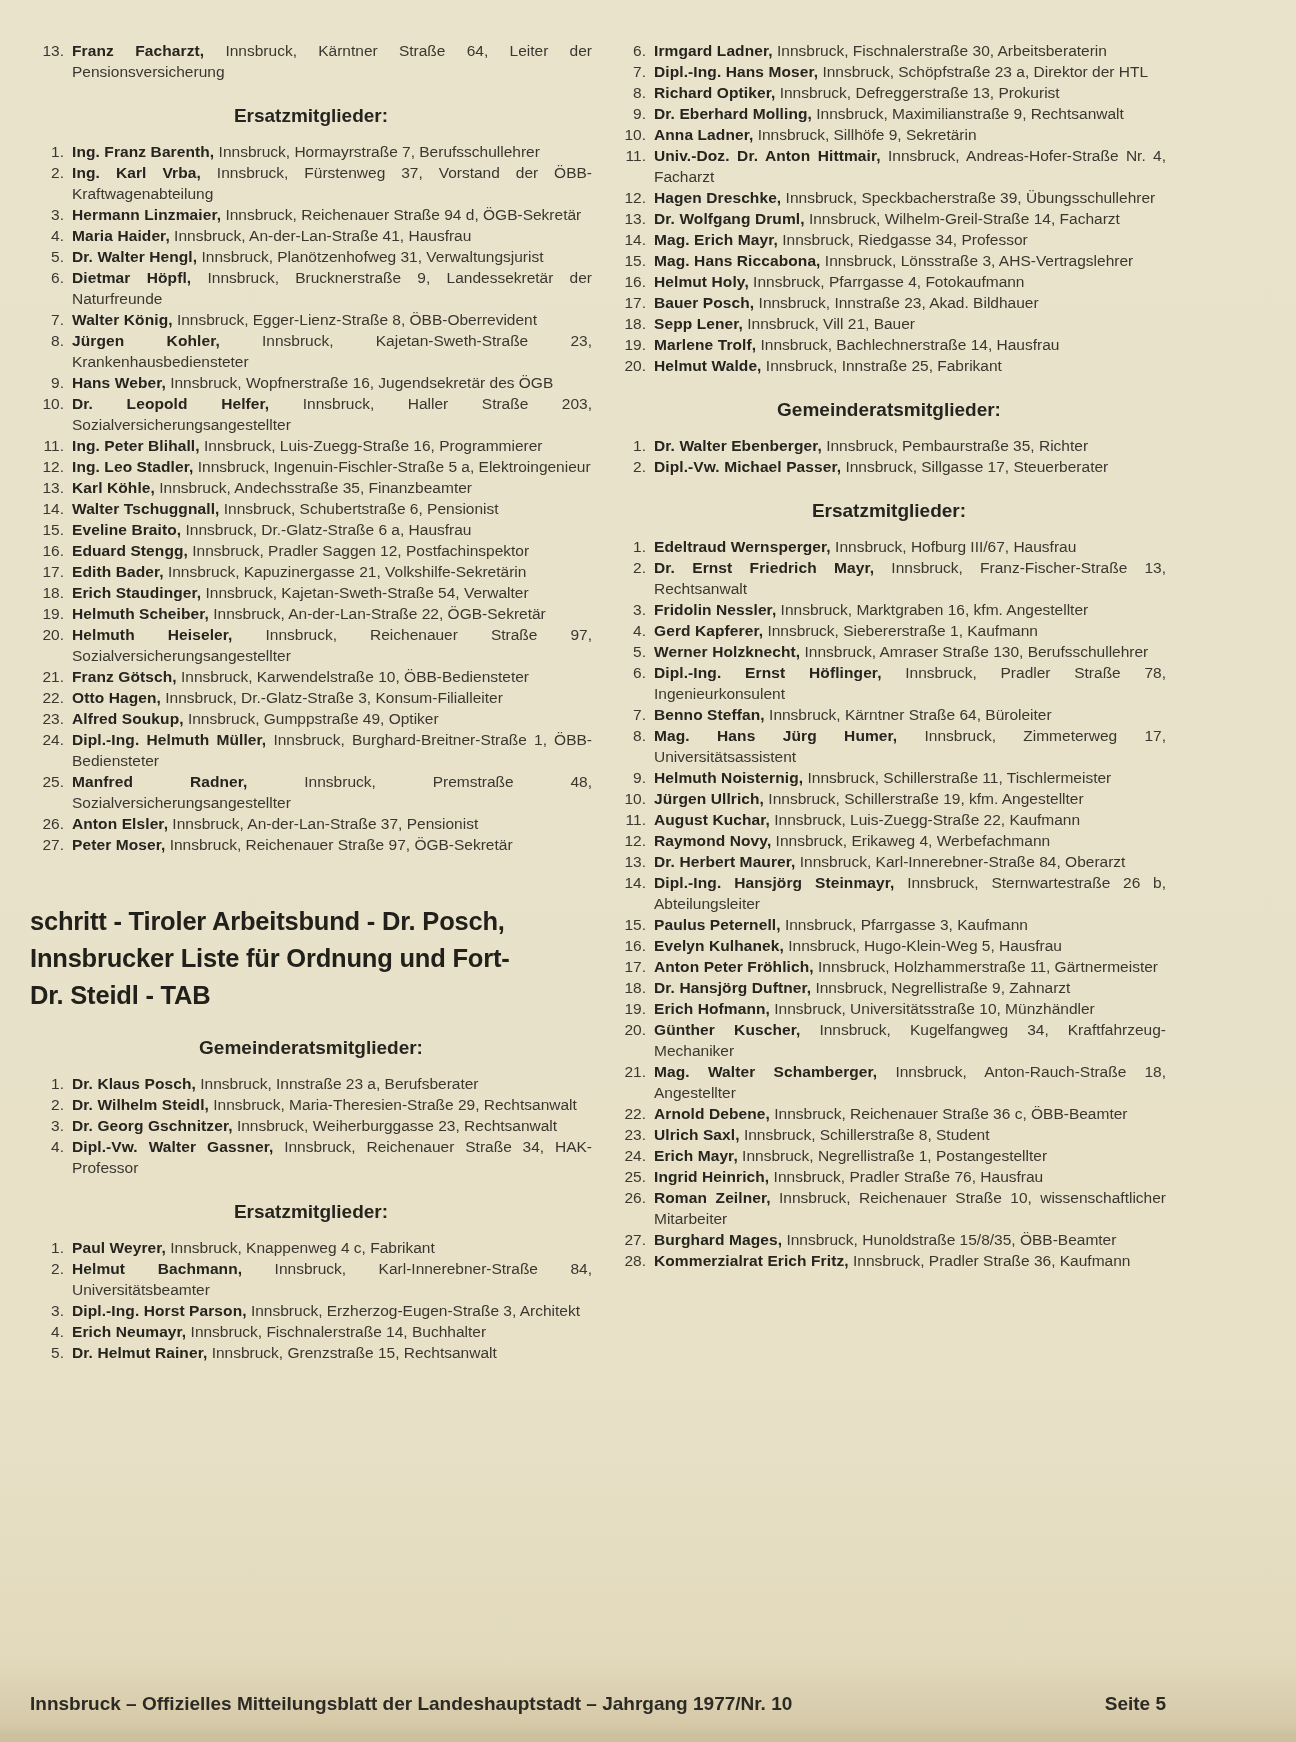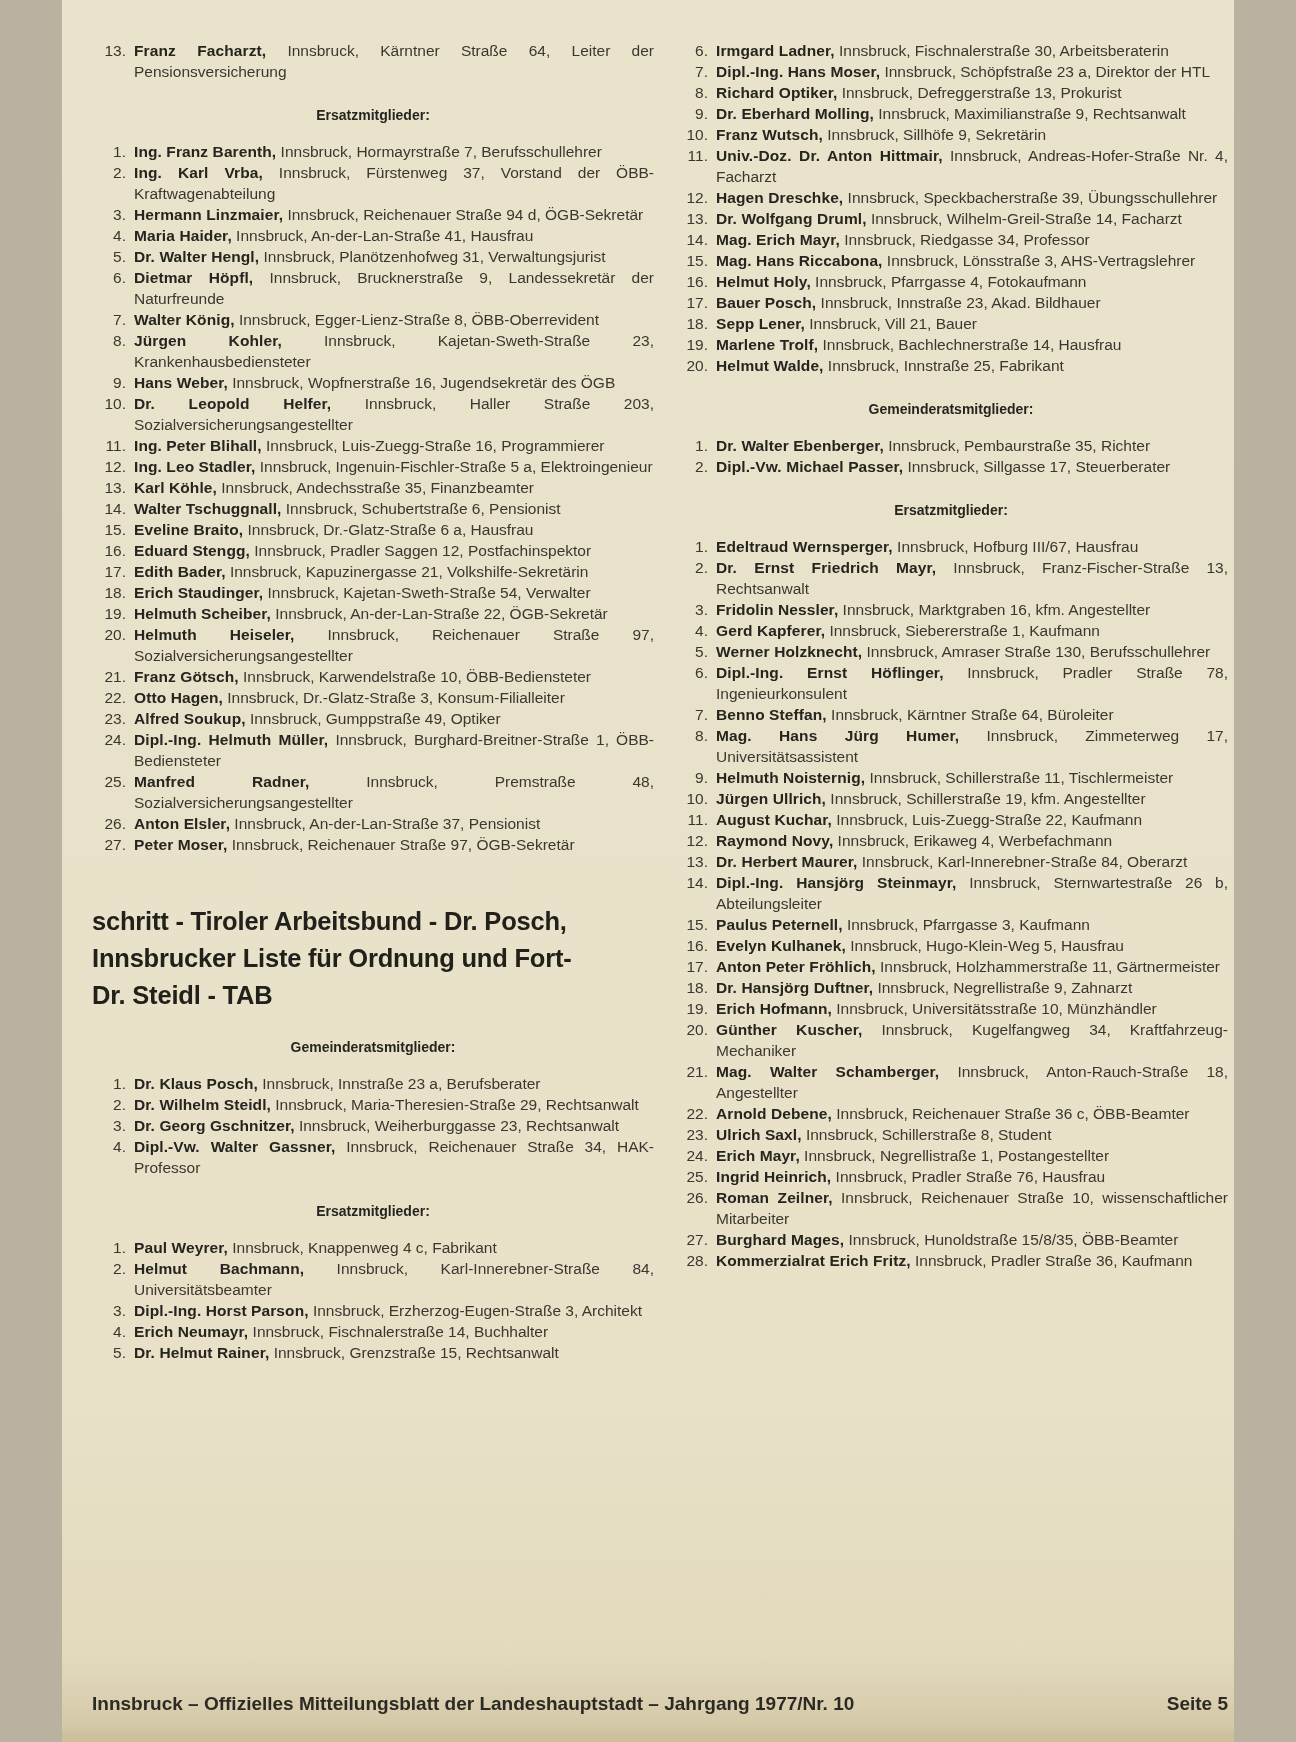--- a/index.html
+++ b/index.html
@@ -1,35 +1,35 @@
 <!DOCTYPE html>
 <html><head>
 <meta charset="utf-8">
 <style>
   html,body{margin:0;padding:0;}
   body{background:#b9b2a0;}
   .paper{
     position:relative;
-    width:1172px;height:1742px;
+    width:1296px;height:1742px;
     margin:0 auto;
     background:linear-gradient(180deg,#eae3cc 0%,#e8e1c8 80%,#e3dabd 95%,#d5c9a8 99%,#c8bb97 100%);
     font-family:"Liberation Sans","DejaVu Sans",sans-serif;
     color:#3a372f;
     overflow:hidden;
   }
   .col{position:absolute;top:40px;font-size:15.5px;line-height:21px;}
   .col-left{left:30px;width:562px;}
   .col-right{left:612px;width:554px;}
   .item{display:flex;align-items:flex-start;}
   .num{width:34px;text-align:right;padding-right:8px;flex:none;color:#3a372f;}
   .ibody{flex:1;text-align:justify;}
   .ibody b{font-weight:700;color:#26241e;letter-spacing:.1px;}
   .subhead{
     text-align:center;font-weight:700;color:#26241e;
-    font-size:14px;line-height:21px;
+    font-size:19px;line-height:21px;
     margin-top:23px;margin-bottom:15px;
   }
   .party-title{
     font-weight:700;color:#21201a;
     font-size:25.5px;line-height:37px;letter-spacing:-.2px;
     margin:0;white-space:nowrap;
   }
   .tab-title{margin-top:48px;margin-bottom:6px;}
   .fpo-title{margin-top:44px;margin-bottom:4px;}
   .footer{
@@ -228,21 +228,21 @@
         <div class="item">
           <span class="num">8.</span>
           <span class="ibody"><b>Richard Optiker,</b> Innsbruck, Defreggerstraße 13, Prokurist</span>
         </div>
         <div class="item">
           <span class="num">9.</span>
           <span class="ibody"><b>Dr. Eberhard Molling,</b> Innsbruck, Maximilianstraße 9, Rechtsanwalt</span>
         </div>
         <div class="item">
           <span class="num">10.</span>
-          <span class="ibody"><b>Franz Wutsch,</b> Innsbruck, Sillhöfe 9, Sekretärin</span>
+          <span class="ibody"><b>Anna Ladner,</b> Innsbruck, Sillhöfe 9, Sekretärin</span>
         </div>
         <div class="item">
           <span class="num">11.</span>
           <span class="ibody"><b>Univ.-Doz. Dr. Anton Hittmair,</b> Innsbruck, Andreas-Hofer-Straße Nr. 4, Facharzt</span>
         </div>
         <div class="item">
           <span class="num">12.</span>
           <span class="ibody"><b>Hagen Dreschke,</b> Innsbruck, Speckbacherstraße 39, Übungsschullehrer</span>
         </div>
         <div class="item">

